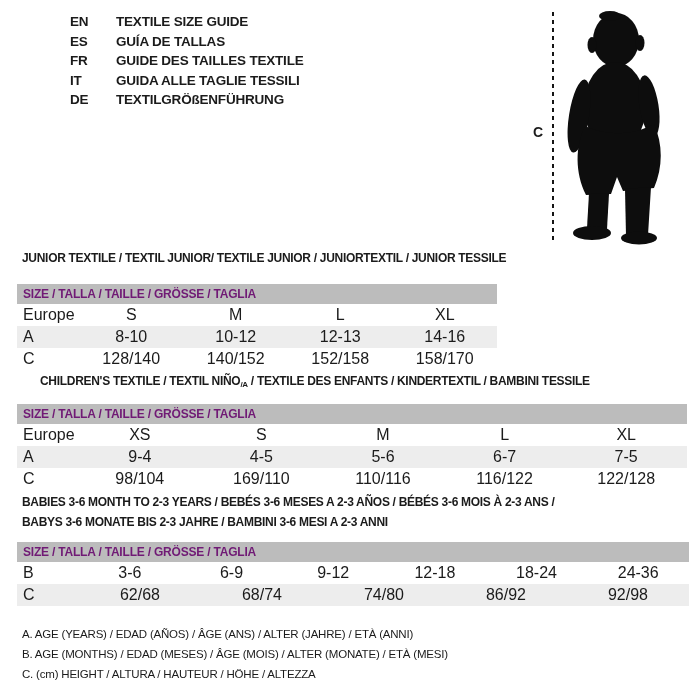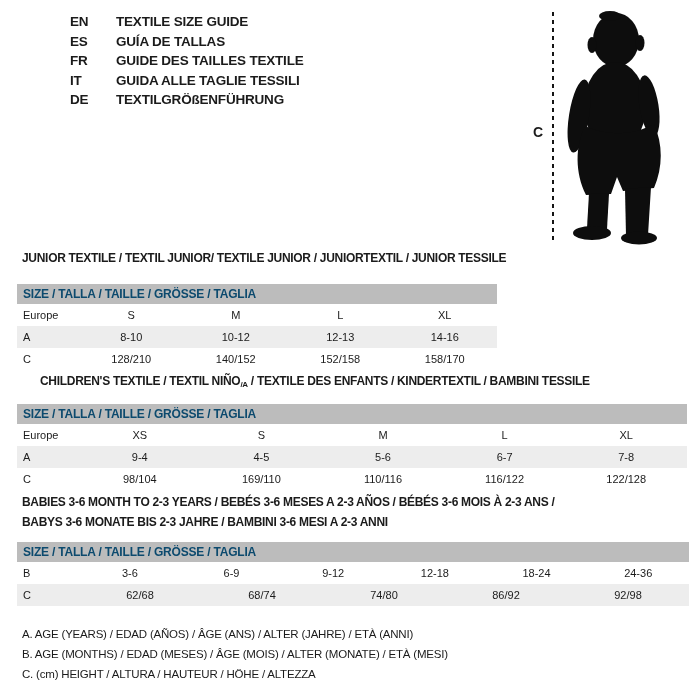--- a/index.html
+++ b/index.html
@@ -31,24 +31,24 @@
   #children-title{left:40px;top:374px;}
   #babies-title{left:22px;top:492px;line-height:20px;}
 
   
   .size-table{position:absolute;left:17px;}
   #junior-table{top:284px;width:480px;}
   #children-table{top:404px;width:670px;}
   #babies-table{top:542px;width:672px;}
   .thead{
     height:20px;line-height:20px;background:var(--header-bg,#bcbcbc);
-    color:#0c4a6e;font-weight:bold;font-size:12px;letter-spacing:-0.2px;
+    color:#701a75;font-weight:bold;font-size:12px;letter-spacing:-0.2px;
     padding-left:6px;box-sizing:border-box;
   }
-  .trow{display:flex;height:22px;line-height:22px;font-size:11px;color:#1b1b1b;}
+  .trow{display:flex;height:22px;line-height:22px;font-size:16px;color:#1b1b1b;}
   .trow.stripe{background:var(--stripe-bg,#ededed);}
   .tlabel{width:62px;flex:0 0 62px;padding-left:6px;box-sizing:border-box;}
   .tcell{flex:1;text-align:center;}
 
   
   .legend{left:22px;top:624px;font-weight:normal;font-size:11.5px;line-height:20px;letter-spacing:-0.2px;white-space:nowrap;}
 </style>
 </head>
 <body>
 
@@ -110,21 +110,21 @@
     </div>
     <div class="trow stripe">
       <div class="tlabel">A</div>
       <div class="tcell">8-10</div>
       <div class="tcell">10-12</div>
       <div class="tcell">12-13</div>
       <div class="tcell">14-16</div>
     </div>
     <div class="trow">
       <div class="tlabel">C</div>
-      <div class="tcell">128/210</div>
+      <div class="tcell">128/140</div>
       <div class="tcell">140/152</div>
       <div class="tcell">152/158</div>
       <div class="tcell">158/170</div>
     </div>
   </div>
 
 <div class="abs section-title" id="children-title">
   <span>CHILDREN'S TEXTILE / TEXTIL NIÑO</span><span class="sub">/A</span><span> / TEXTILE DES ENFANTS / KINDERTEXTIL / BAMBINI TESSILE</span>
 </div>
 <div class="abs size-table" id="children-table">
@@ -136,21 +136,21 @@
       <div class="tcell">M</div>
       <div class="tcell">L</div>
       <div class="tcell">XL</div>
     </div>
     <div class="trow stripe">
       <div class="tlabel">A</div>
       <div class="tcell">9-4</div>
       <div class="tcell">4-5</div>
       <div class="tcell">5-6</div>
       <div class="tcell">6-7</div>
-      <div class="tcell">7-8</div>
+      <div class="tcell">7-5</div>
     </div>
     <div class="trow">
       <div class="tlabel">C</div>
       <div class="tcell">98/104</div>
       <div class="tcell">169/110</div>
       <div class="tcell">110/116</div>
       <div class="tcell">116/122</div>
       <div class="tcell">122/128</div>
     </div>
   </div>

